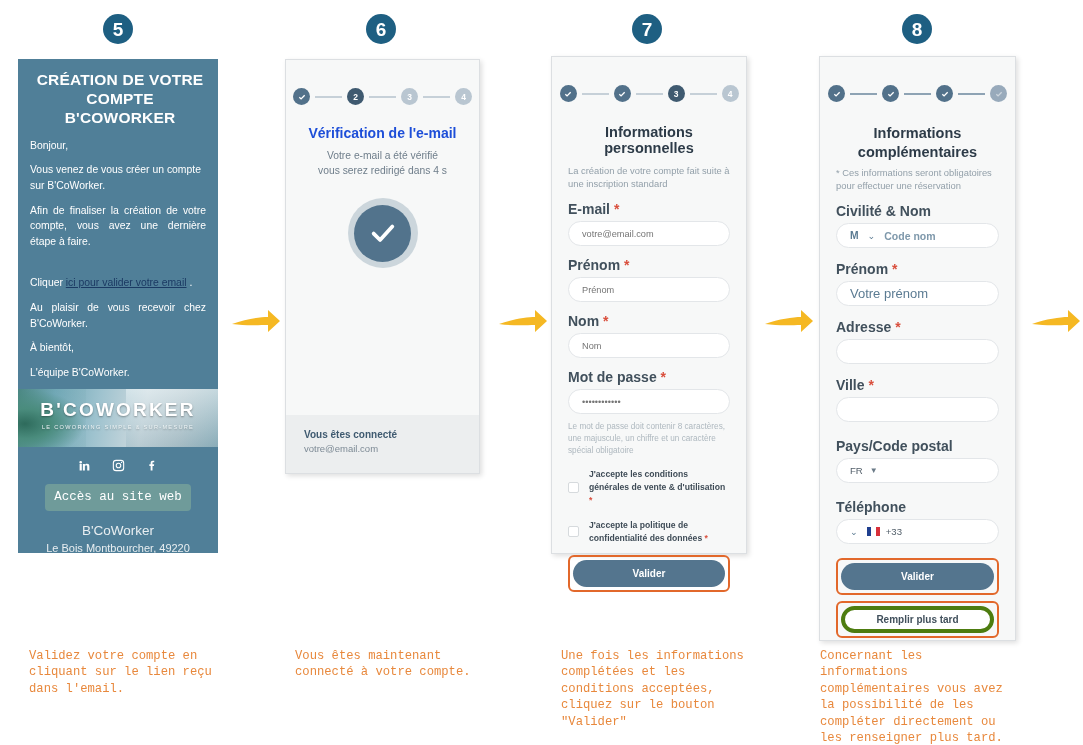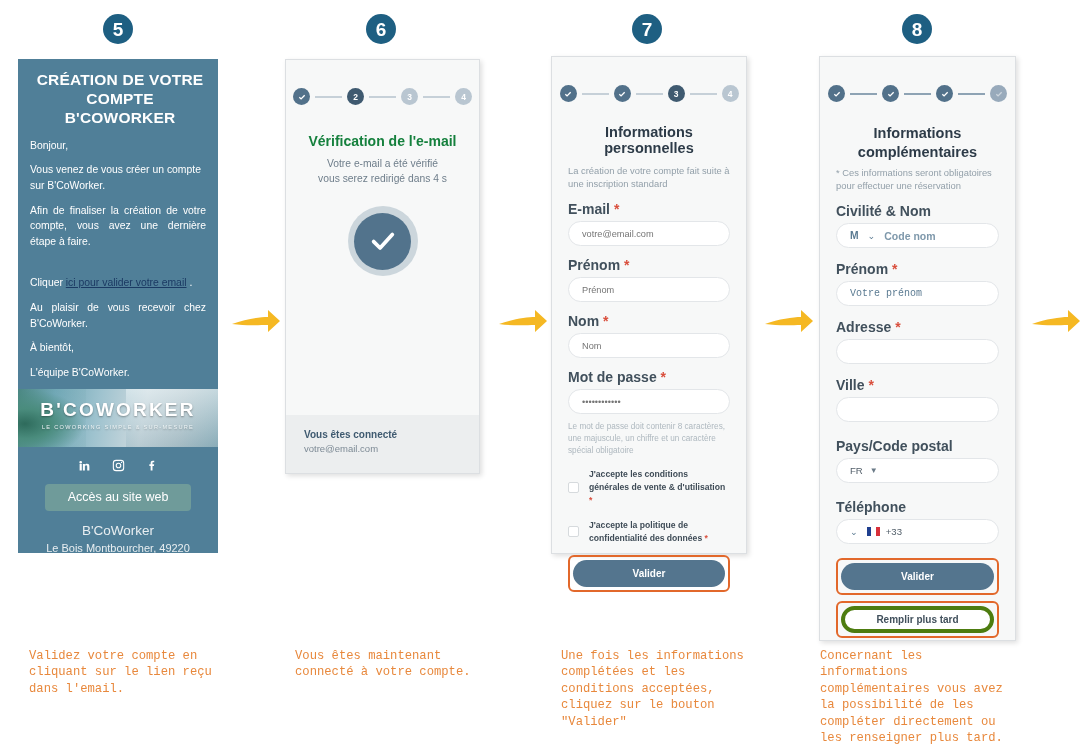--- a/index.html
+++ b/index.html
@@ -70,21 +70,21 @@
   .socials {
     display:flex; justify-content:center; gap: 21px; align-items:center;
     margin-top: 12px;
   }
   .socials svg { display:block; }
   .web-btn {
     display:block; margin: 12px auto 0 auto;
     width: 146px; height: 27px; line-height: 27px;
     background: #6f9b9a; color:#fff; text-align:center;
     font-size: 12.5px; border-radius: 4px; border: none;
-    font-family: Liberation Sans, sans-serif; cursor: pointer;
+    font-family: Liberation Mono, monospace; cursor: pointer;
   }
   .footer-addr { margin-top: 11px; text-align:center; font-size: 11px; line-height:1.35; color:#e8eef1; }
   .footer-addr .big { font-size: 13.5px; }
 
   
   .phone {
     position: absolute;
     background: #f7f8f8;
     border: 1px solid #dcdfe2;
     box-shadow: 2px 2px 5px rgba(0,0,0,.13);
@@ -103,22 +103,22 @@
   .dot.done  { background:#52718a; }
   .dot.cur   { background:#3f5a70; }
   .dot.idle  { background:#b9c6d1; }
   .dot.faded { background:#98aabb; color: rgba(255,255,255,.45); }
   .bar { height: 2px; width: 27px; background:#c6d0d8; margin: 0 5px; flex:0 0 auto; }
   .bar.dark { background:#8ea3b4; }
   .chk { width: 8px; height: 8px; }
 
   
   .p6 .title {
-    text-align:center; font-weight:bold; font-size: 14px; color:#15803d;
-    margin-top: 28px;
+    text-align:center; font-weight:bold; font-size: 14px; color:#1d4ed8;
+    margin-top: 20px;
   }
   .p6 .sub { text-align:center; font-size: 10.3px; color:#6e7d8a; line-height:1.42; margin-top: 8px; }
   .big-check-wrap { display:flex; justify-content:center; margin-top: 20px; }
   .big-check-outer {
     width: 70px; height: 70px; border-radius:50%;
     background:#ccd6dc; display:flex; align-items:center; justify-content:center;
   }
   .big-check-inner {
     width: 57px; height: 57px; border-radius:50%;
     background:#52738c; display:flex; align-items:center; justify-content:center;
@@ -137,21 +137,21 @@
   .form-sub { font-size: 9.4px; color:#93a0aa; line-height:1.4; margin-top: 8px; }
   .lbl { font-size: 14px; font-weight:bold; color:#41505c; margin-top: 11px; margin-bottom: 4px; }
   .lbl .req { color:#d94f3d; }
   .fld {
     width:100%; height: 25px; border-radius: 13px;
     background:#fff; border: 1px solid #e3e6e9;
     font-size: 9.2px; color:#b6bec5; padding: 0 13px;
     font-family: "Liberation Sans", sans-serif;
     display:flex; align-items:center;
   }
-  .fld.filled { color:#5b7b92; font-size: 10px; font-family: Liberation Mono, monospace; }
+  .fld.filled { color:#5b7b92; font-size: 13px; }
   .hint { font-size: 8.2px; color:#aeb8bf; line-height:1.42; margin-top: 7px; }
   .cbrow { display:flex; align-items:center; gap: 10px; margin-top: 12px; }
   .cb { width: 11px; height: 11px; border:1px solid #d6dadd; border-radius:2px; background:#fff; flex:0 0 auto; }
   .cbtxt { font-size: 8.6px; font-weight:bold; color:#3f4c57; line-height:1.5; }
   .cbtxt .req { color:#d94f3d; font-weight:bold; }
 
   .btn-hl { border: 2.5px solid #e2682b; border-radius: 6px; padding: 3px; margin-top: 10px; }
   .btn-primary {
     width:100%; height: 27px; border-radius: 14px; border:none;
     background:#54758e; color:#fff; font-size: 10px; font-weight:bold;

